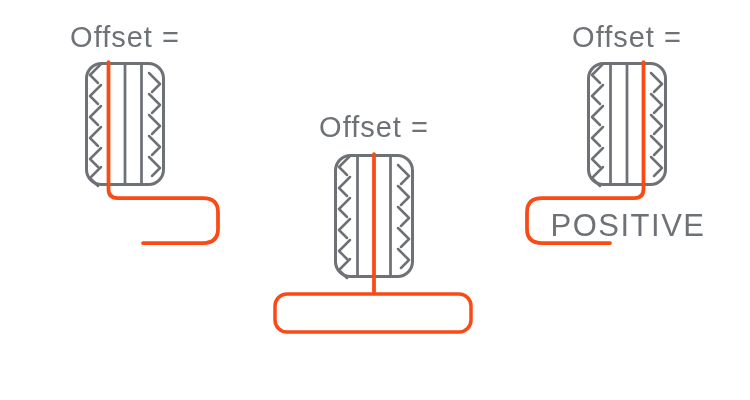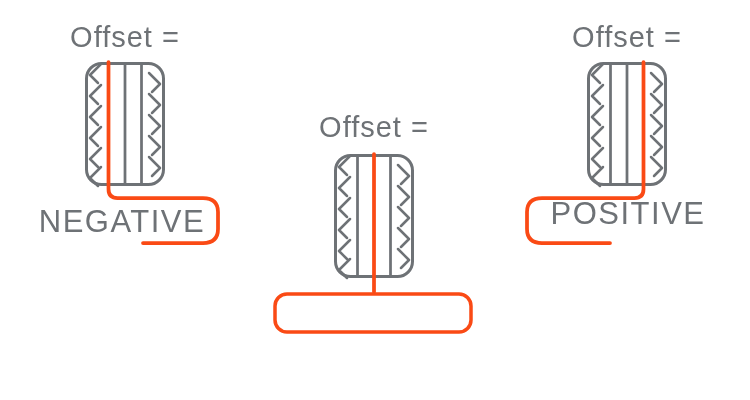--- a/index.html
+++ b/index.html
@@ -107,18 +107,17 @@
       <path class="accent-line" d="M643.5,62 L643.5,189 Q643.5,198 634.5,198 L542,198 Q527,198 527,212 L527,229 Q527,243 542,243 L610,243"></path>
     </g>
   </svg>
 
   <div class="heading" style="left:15px; top:23px;">Offset =</div>
 
   <div class="heading" style="left:264px; top:113px;">Offset =</div>
 
   <div class="heading" style="left:517px; top:23px;">Offset =</div>
 
-  <div class="value-label" style="left:2px; top:206px;">NEGATIVE</div>
 
 
-  <div class="value-label" style="left:508px; top:198px;">POSITIVE</div>
+  <div class="value-label" style="left:508px; top:210px;">POSITIVE</div>
 
 </div>
 
 </body></html>

